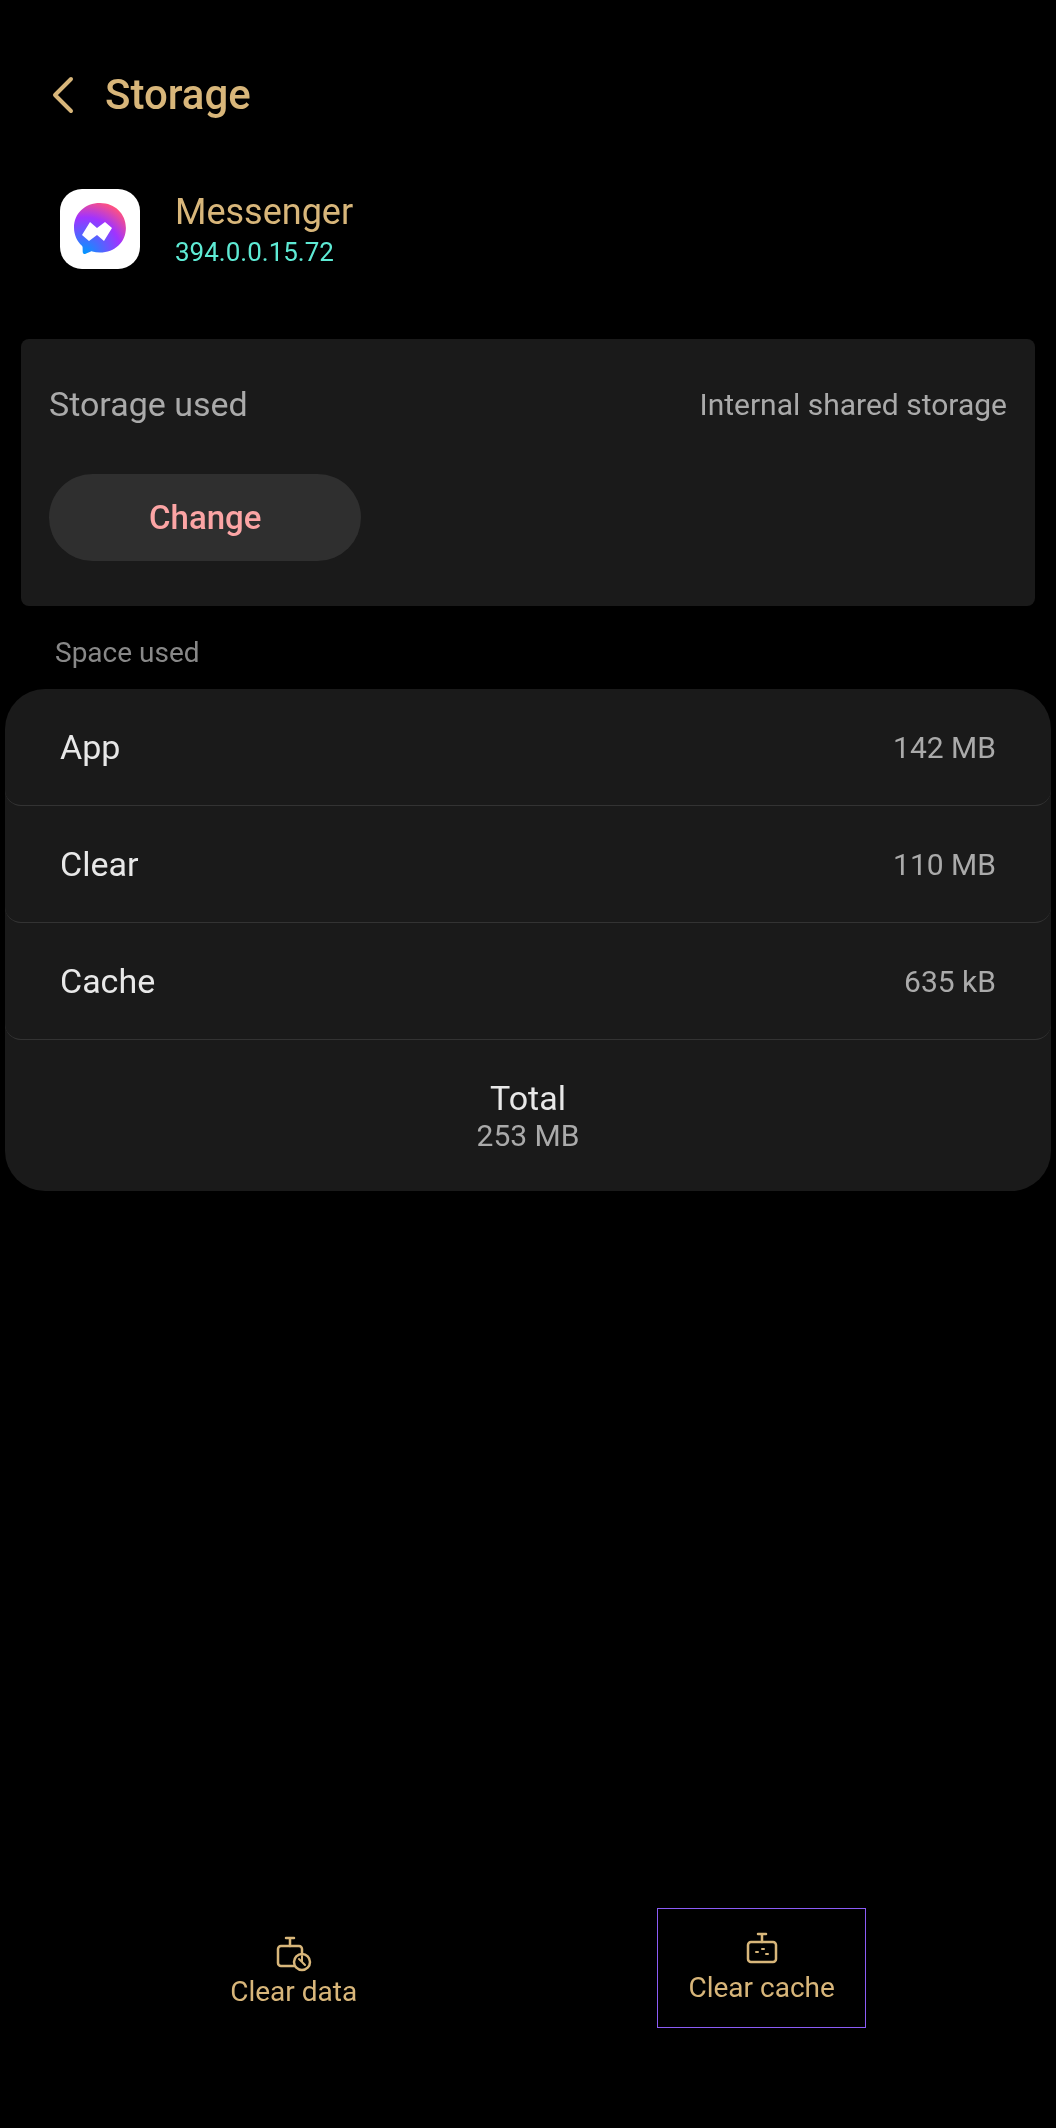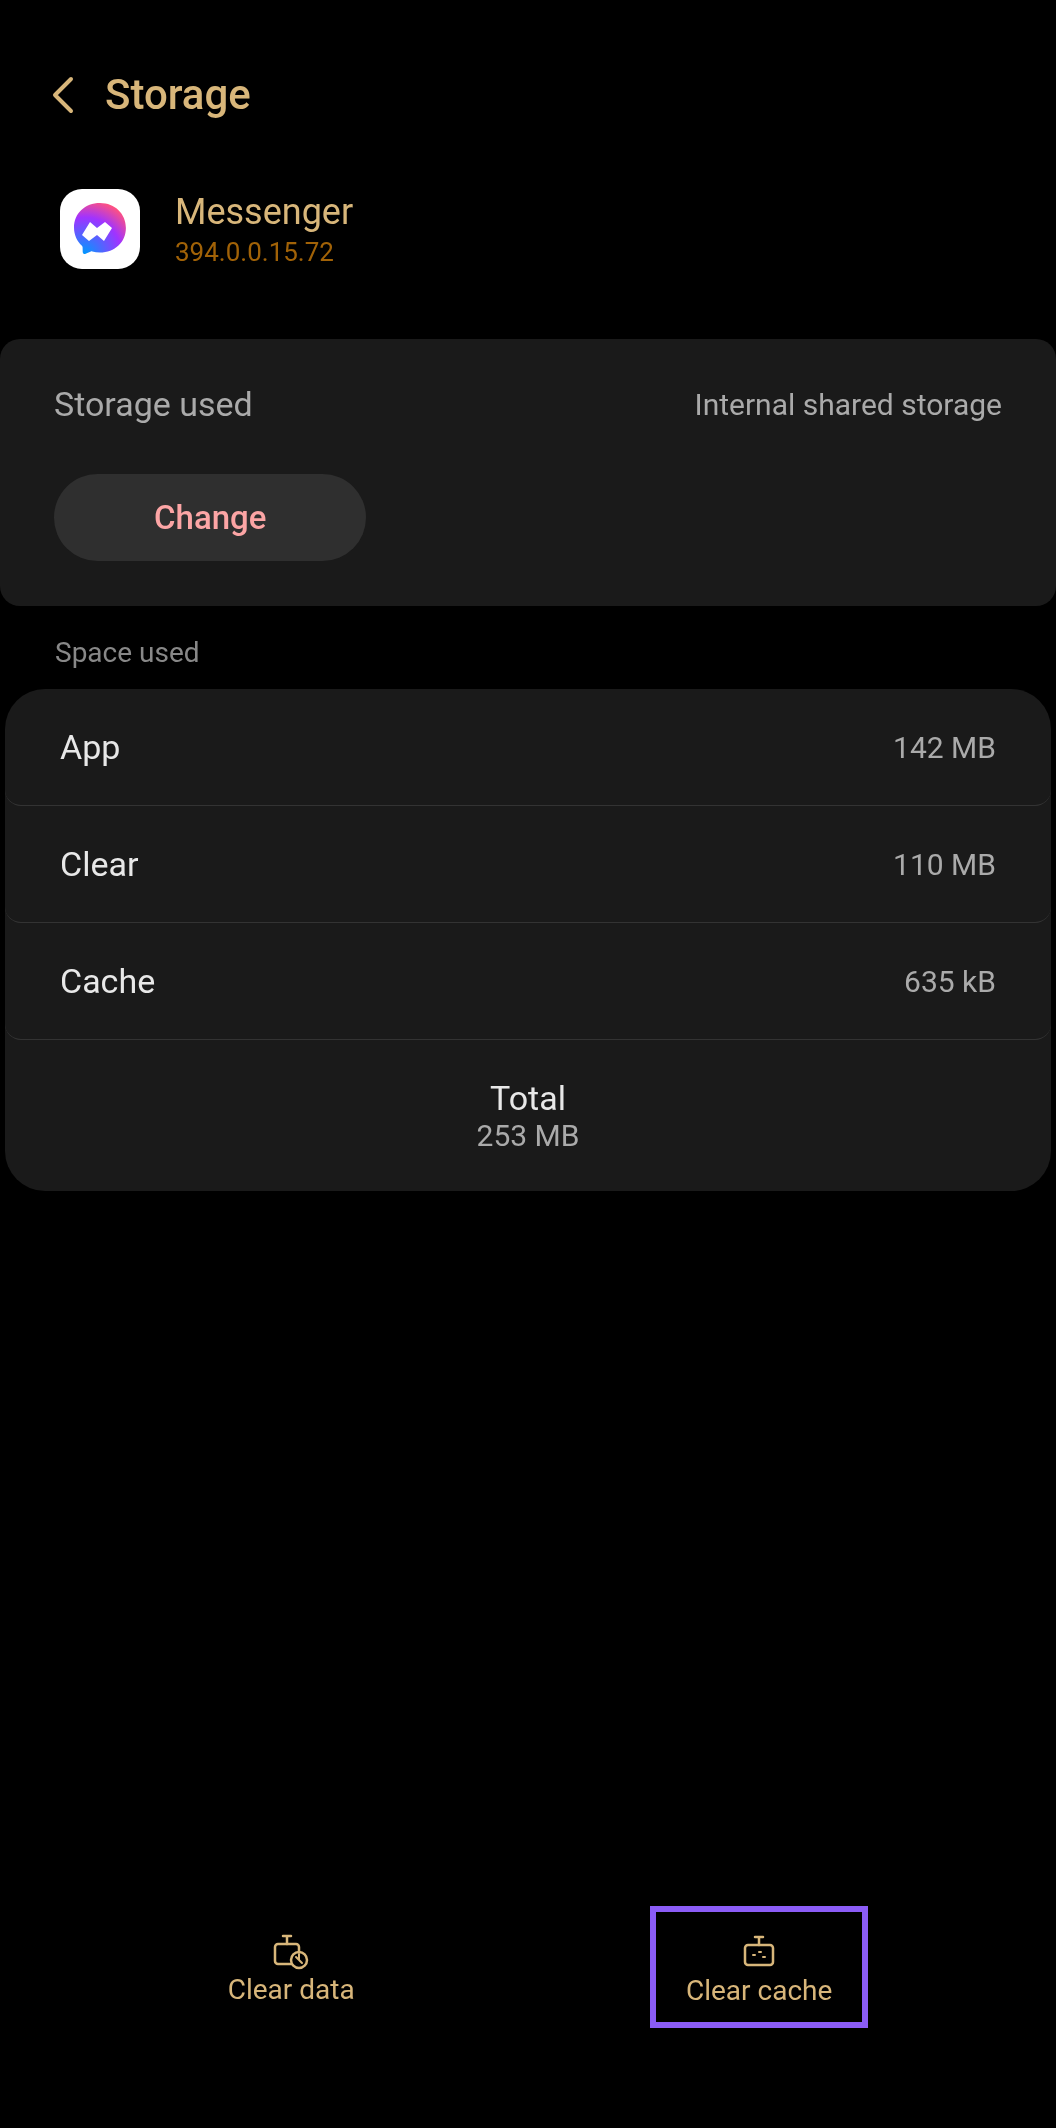--- a/index.html
+++ b/index.html
@@ -51,29 +51,29 @@
   .app-details {
     display: flex;
     flex-direction: column;
   }
   .app-name {
     color: #d8b67a;
     font-size: 36px;
     font-weight: 400;
   }
   .app-version {
-    color: #a16207;
+    color: #5eead4;
     font-size: 26px;
     margin-top: 4px;
   }
   .card {
     background: #1a1a1a;
-    border-radius: 20px;
-    margin: 20px 0;
-    padding: 45px 54px;
+    border-radius: 8px;
+    margin: 20px 21px;
+    padding: 45px 28px;
   }
   .storage-header {
     display: flex;
     justify-content: space-between;
     align-items: center;
     margin-bottom: 50px;
   }
   .storage-label {
     color: #aaa;
     font-size: 34px;
@@ -139,21 +139,21 @@
     background: transparent;
     border: none;
     cursor: pointer;
     padding: 20px 40px;
   }
   .action-label {
     color: #d8b67a;
     font-size: 28px;
   }
   .highlight-box {
-    border: 6px solid #8b5cf6;
+    border: 1px solid #8b5cf6;
     padding: 15px 30px;
   }
 </style>
 </head>
 <body>
 
 <div class="header">
   <div class="back-icon">
     <svg width="24" height="40" viewBox="0 0 24 40">
       <path d="M 20 4 L 4 20 L 20 36" stroke="#d8b67a" stroke-width="4" fill="none" stroke-linecap="round" stroke-linejoin="round"></path>

